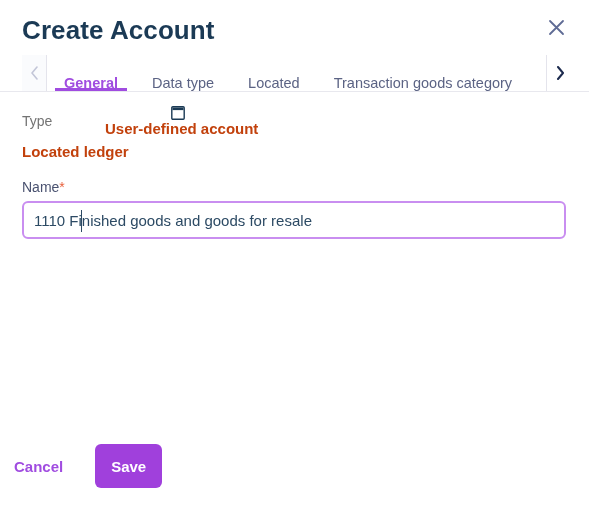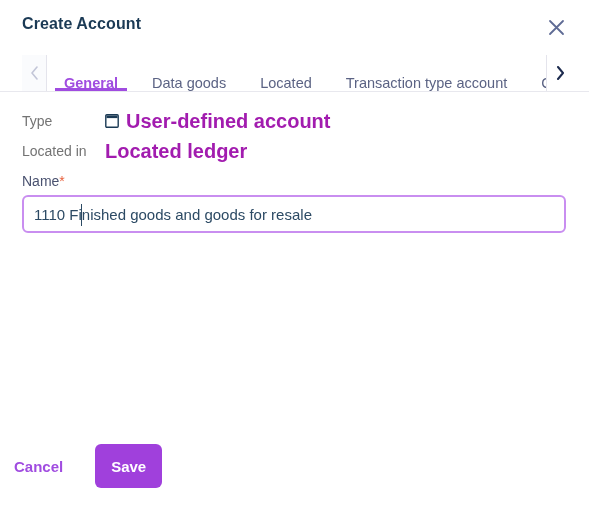--- a/index.html
+++ b/index.html
@@ -28,21 +28,21 @@
   
   .header {
     position: relative;
     height: 55px;
     flex: 0 0 auto;
   }
   .dialog-title {
     position: absolute;
     left: 22px;
     top: 15px;
-    font-size: 16px;
+    font-size: 26px;
     font-weight: 700;
     color: #1b3a55;
     letter-spacing: 0.1px;
     white-space: nowrap;
   }
   .close-button {
     position: absolute;
     right: 20px;
     top: 14px;
     width: 26px;
@@ -131,33 +131,34 @@
   }
   .field-label {
     width: 83px;
     flex: 0 0 auto;
     font-size: 14px;
     color: #737373;
   }
   .field-value {
     display: flex;
     align-items: center;
-    font-size: 20px;
-    font-weight: 700;
-    color: #a21caf;
+    font-size: 15px;
+    font-weight: 700;
+    color: #c2410c;
+    flex-direction: column;
   }
   .type-icon {
     flex: 0 0 auto;
     margin-right: 7px;
     display: inline-flex;
     align-items: center;
   }
   .type-icon svg { display: block; }
 
-  .name-block { margin-top: 11px; }
+  .name-block { margin-top: 17px; }
   .name-label {
     font-size: 14px;
     color: #4a5270;
     margin-bottom: 6px;
   }
   .required-star {
     color: #e8603c;
     font-size: 14px;
   }
   .name-input-wrap {
@@ -243,27 +244,27 @@
     <div class="tab-arrow left">
       <svg width="9" height="14" viewBox="0 0 9 14">
         <path d="M7 1 L2 7 L7 13" stroke="#c3c6d8" stroke-width="1.6" fill="none" stroke-linecap="round" stroke-linejoin="round"></path>
       </svg>
     </div>
     <div class="tabs">
       <div class="tab active">
         <span>General</span>
       </div>
       <div class="tab">
-        <span>Data goods</span>
+        <span>Data type</span>
       </div>
       <div class="tab">
         <span>Located</span>
       </div>
       <div class="tab">
-        <span>Transaction type account</span>
+        <span>Transaction goods category</span>
       </div>
       <div class="tab">
         <span>Curre</span>
       </div>
     </div>
     <div class="tab-arrow right">
       <svg width="9" height="14" viewBox="0 0 9 14">
         <path d="M2 1 L7 7 L2 13" stroke="#1d2b4e" stroke-width="2" fill="none" stroke-linecap="round" stroke-linejoin="round"></path>
       </svg>
     </div>
@@ -278,21 +279,20 @@
           <svg width="14" height="14" viewBox="0 0 14 14">
             <rect x="0.8" y="0.8" width="12.4" height="12.4" rx="1" fill="#ffffff" stroke="#1b3a55" stroke-width="1.4"></rect>
             <rect x="1.5" y="1.5" width="11" height="2.6" fill="#1b3a55"></rect>
           </svg>
         </span>
         <span>User-defined account</span>
       </div>
     </div>
 
     <div class="field-row">
-      <div class="field-label">Located in</div>
       <div class="field-value">Located ledger</div>
     </div>
 
     <div class="name-block">
       <div class="name-label">
         <span>Name</span><span class="required-star">*</span>
       </div>
       <div class="name-input-wrap">
         <input class="name-input" type="text" value="1110 Finished goods and goods for resale" style="">
         <div class="caret"></div>

